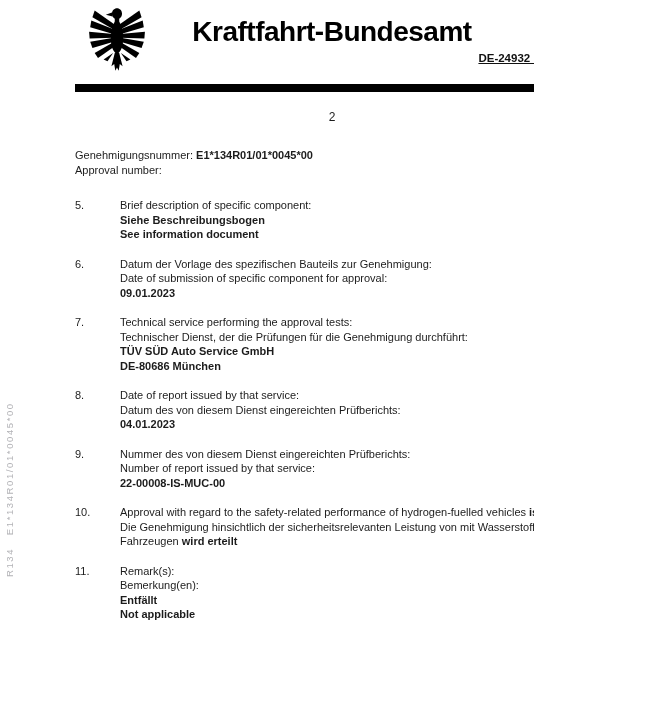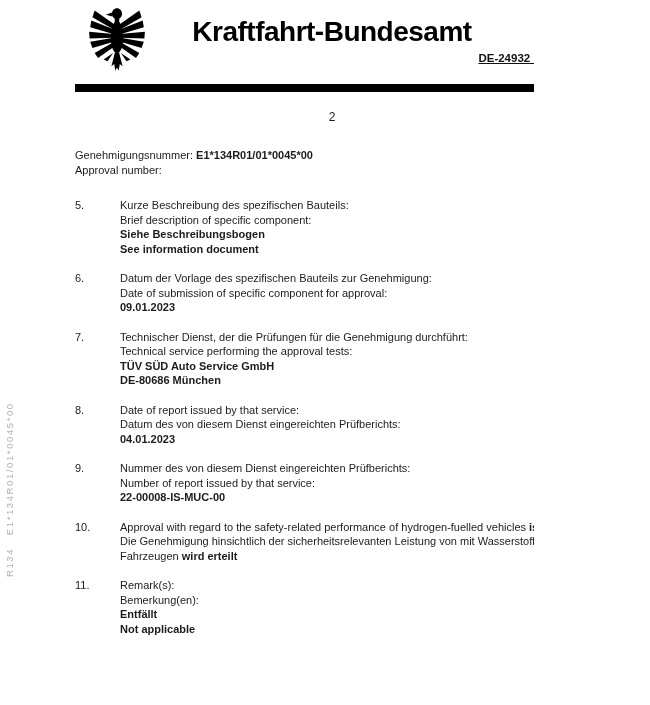--- a/index.html
+++ b/index.html
@@ -95,39 +95,38 @@
 
   <div class="abs approval">
     <div class="ln"><span>Genehmigungsnummer:</span> <span class="b">E1*134R01/01*0045*00</span></div>
     <div class="ln">Approval number:</div>
   </div>
 
   <div class="abs items">
       <div class="item">
         <div class="no">5.</div>
         <div class="body">
-          <div class="ln"><span>Kurze Beschreibung des spezifischen Bauteils:</span></div>
           <div class="ln"><span>Brief description of specific component:</span></div>
           <div class="ln"><span class="b">Siehe Beschreibungsbogen</span></div>
           <div class="ln"><span class="b">See information document</span></div>
         </div>
       </div>
       <div class="item">
         <div class="no">6.</div>
         <div class="body">
           <div class="ln"><span>Datum der Vorlage des spezifischen Bauteils zur Genehmigung:</span></div>
           <div class="ln"><span>Date of submission of specific component for approval:</span></div>
           <div class="ln"><span class="b">09.01.2023</span></div>
         </div>
       </div>
       <div class="item">
         <div class="no">7.</div>
         <div class="body">
+          <div class="ln"><span>Technical service performing the approval tests:</span></div>
           <div class="ln"><span>Technischer Dienst, der die Prüfungen für die Genehmigung durchführt:</span></div>
-          <div class="ln"><span>Technical service performing the approval tests:</span></div>
           <div class="ln"><span class="b">TÜV SÜD Auto Service GmbH</span></div>
           <div class="ln"><span class="b">DE-80686 München</span></div>
         </div>
       </div>
       <div class="item">
         <div class="no">8.</div>
         <div class="body">
           <div class="ln"><span>Date of report issued by that service:</span></div>
           <div class="ln"><span>Datum des von diesem Dienst eingereichten Prüfberichts:</span></div>
           <div class="ln"><span class="b">04.01.2023</span></div>

